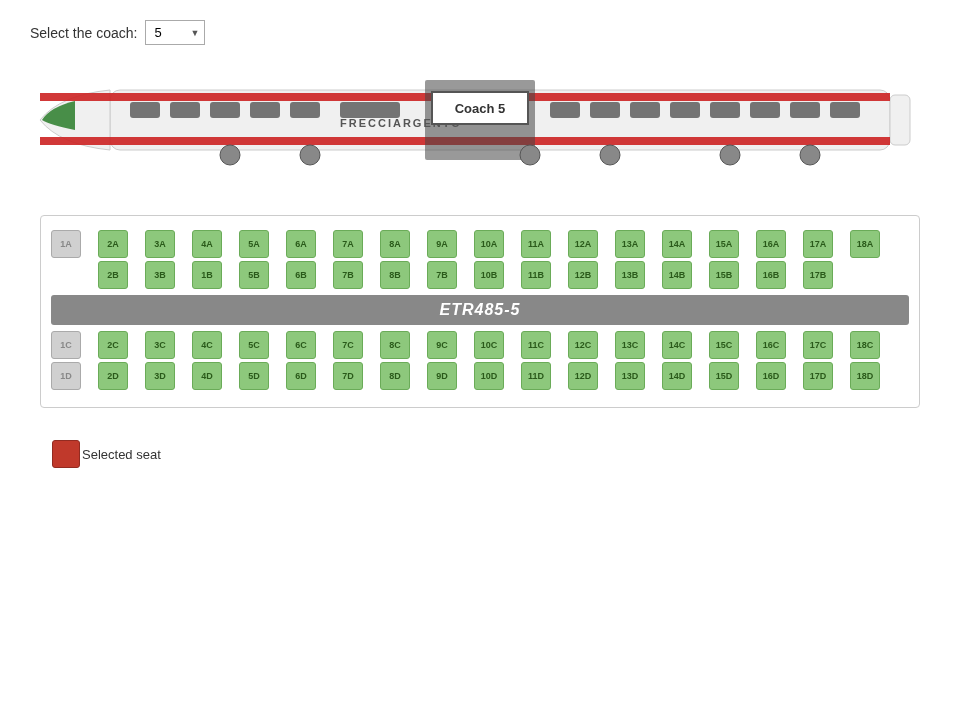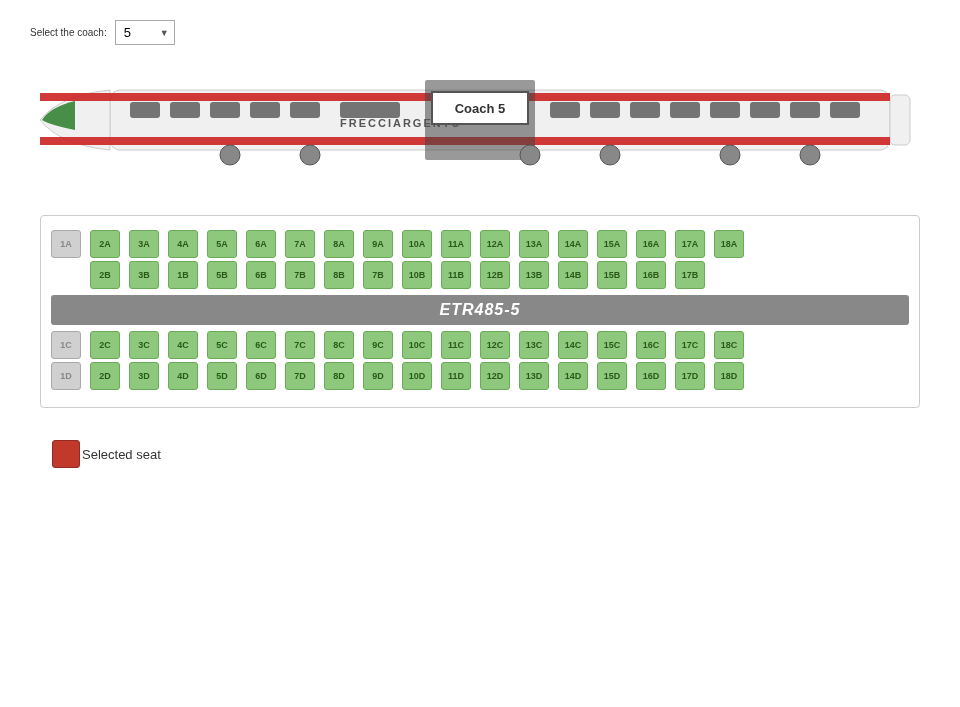--- a/index.html
+++ b/index.html
@@ -18,21 +18,21 @@
     }
 
     
     .coach-selector {
       display: flex;
       align-items: center;
       gap: 8px;
       margin-bottom: 20px;
     }
     .coach-label {
-      font-size: 10px;
+      font-size: 14px;
       color: #333;
     }
     .coach-dropdown {
       border: 1px solid #aaa;
       padding: 4px 24px 4px 8px;
       font-size: 13px;
       background: #fff;
       appearance: none;
       -webkit-appearance: none;
       cursor: pointer;
@@ -68,21 +68,21 @@
       border-radius: 4px;
       padding: 14px 10px;
       margin: 0 auto;
       width: 880px;
       background: #fff;
     }
 
     .seat-row {
       display: flex;
       align-items: center;
-      gap: 9px;
+      gap: 17px;
       margin-bottom: 3px;
     }
 
     .seat {
       width: 30px;
       height: 28px;
       display: flex;
       align-items: center;
       justify-content: center;
       font-size: 9px;

